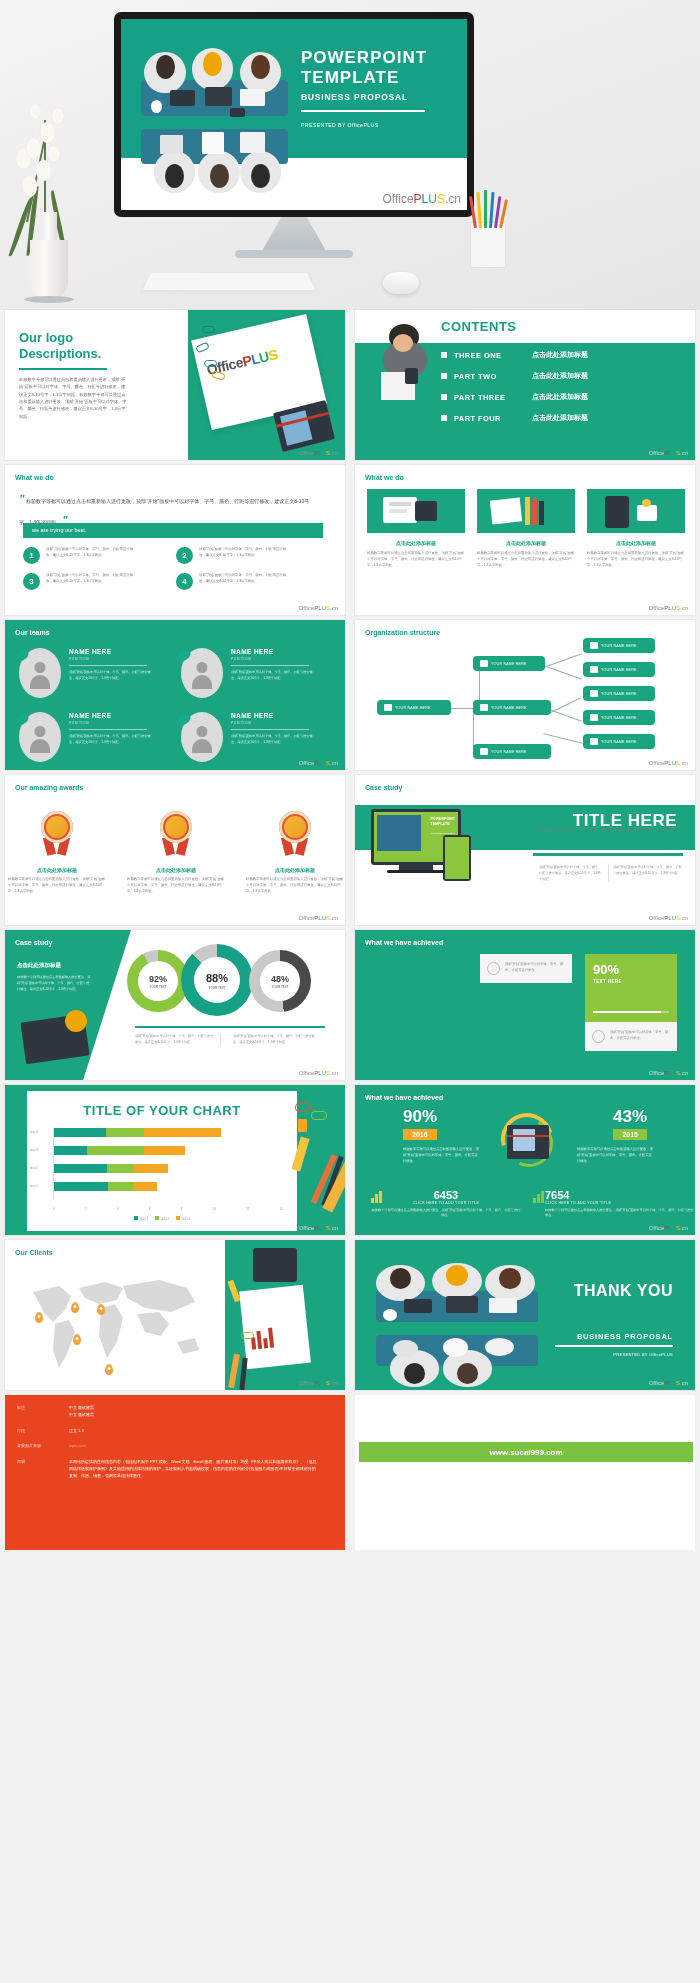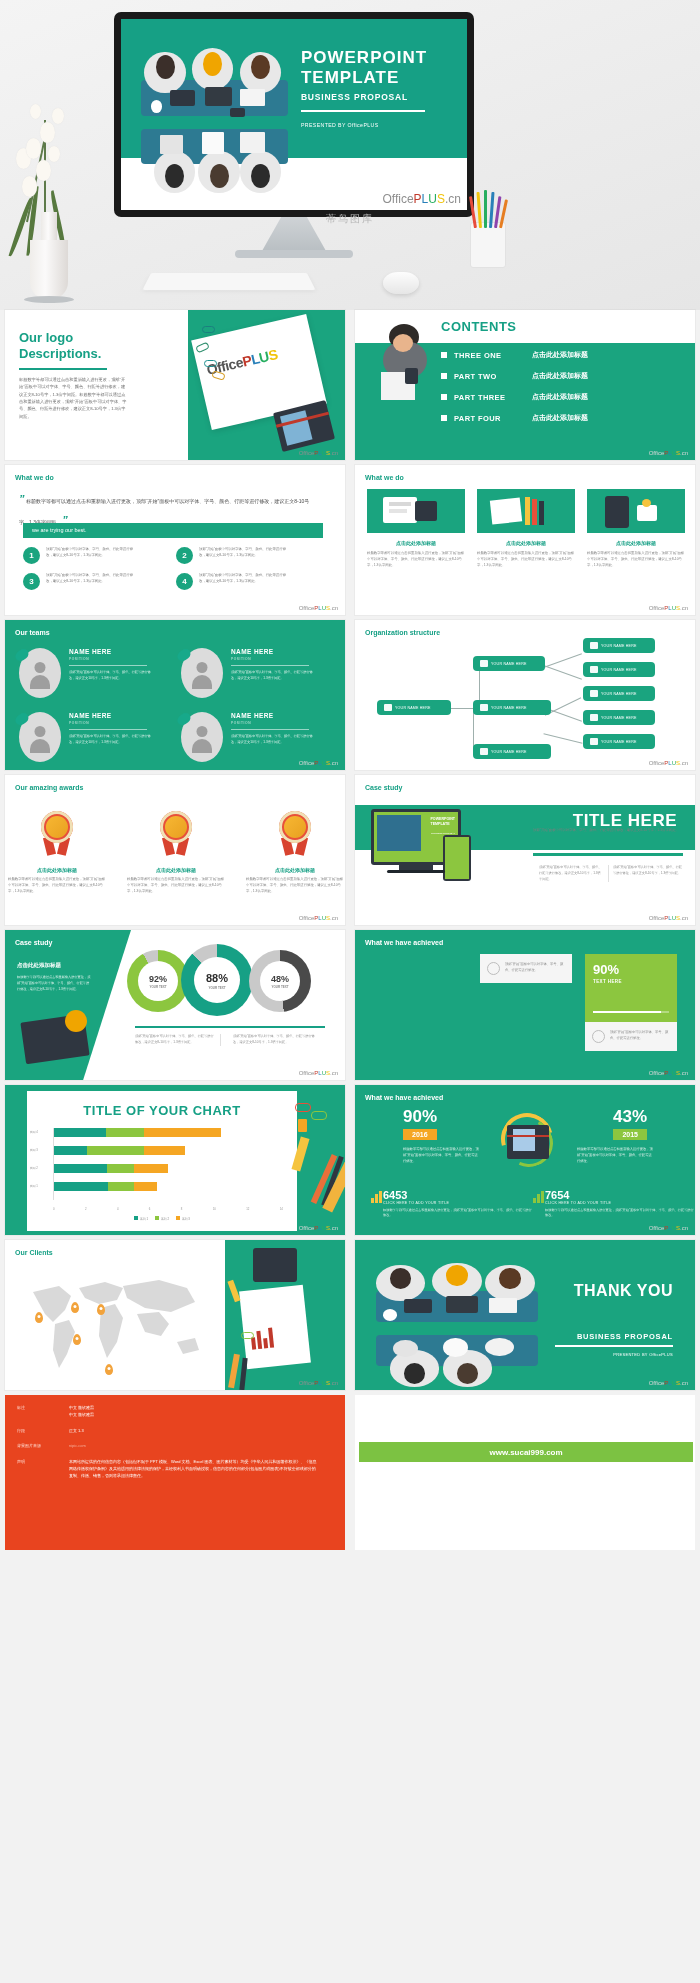--- a/index.html
+++ b/index.html
@@ -250,21 +250,20 @@
         <div class="hero-sub">BUSINESS PROPOSAL</div>
         <div class="hero-rule"></div>
         <div class="hero-pres">PRESENTED BY OfficePLUS</div>
         <div class="hero-logo">
           <span class="op-f">Office</span><span class="op-P">P</span><span class="op-L">L</span><span class="op-U">U</span><span class="op-S">S</span><span class="op-cn">.cn</span>
         </div>
       </div>
     </div>
     <div class="monitor-stand"></div>
     <div class="monitor-base"></div>
-    <div class="brand-cap">蒂鸟图库</div>
     <div class="keyboard"></div>
     <div class="mouse"></div>
     <div class="pencilcup"></div>
     <div>
       <div class="pencil" style="left:474px;top:196px;height:32px;background:#e74c3c;transform:rotate(-9deg);"></div>
       <div class="pencil" style="left:479px;top:192px;height:36px;background:#f1c40f;transform:rotate(-4deg);"></div>
       <div class="pencil" style="left:484px;top:190px;height:38px;background:#27ae60;"></div>
       <div class="pencil" style="left:489px;top:192px;height:36px;background:#2980b9;transform:rotate(4deg);"></div>
       <div class="pencil" style="left:494px;top:196px;height:32px;background:#8e44ad;transform:rotate(8deg);"></div>
       <div class="pencil" style="left:499px;top:199px;height:29px;background:#e67e22;transform:rotate(12deg);"></div>
@@ -712,21 +711,21 @@
           <div style="position:absolute;left:152px;top:40px;width:42px;height:34px;background:#2f3640;border-radius:2px;"></div>
           <div style="position:absolute;left:158px;top:44px;width:22px;height:22px;background:#a9cbe8;"></div>
           <div style="position:absolute;left:152px;top:50px;width:42px;height:2px;background:#c0392b;"></div>
         </div>
         <div class="stat" style="left:16px;top:104px;">
           <div class="barico" style="left:0;top:2px;">
               <i style="height:5px"></i>
               <i style="height:9px"></i>
               <i style="height:12px"></i>
             </div>
-          <div style="margin-left:12px;">
+          <div style="text-align:center;">
             <div class="stat-n">6453</div>
             <div class="stat-c">CLICK HERE TO ADD YOUR TITLE</div>
             <div class="stat-b">标题数字等都可以通过点击和重新输入进行更改，顶部“开始”面板中可以对字体、字号、颜色、行距等进行修改。</div>
           </div>
         </div>
         <div class="stat" style="left:178px;top:104px;">
           <div class="barico" style="left:0;top:2px;">
               <i style="height:5px;background:#8cc63f"></i>
               <i style="height:9px;background:#8cc63f"></i>
               <i style="height:12px;background:#8cc63f"></i>

